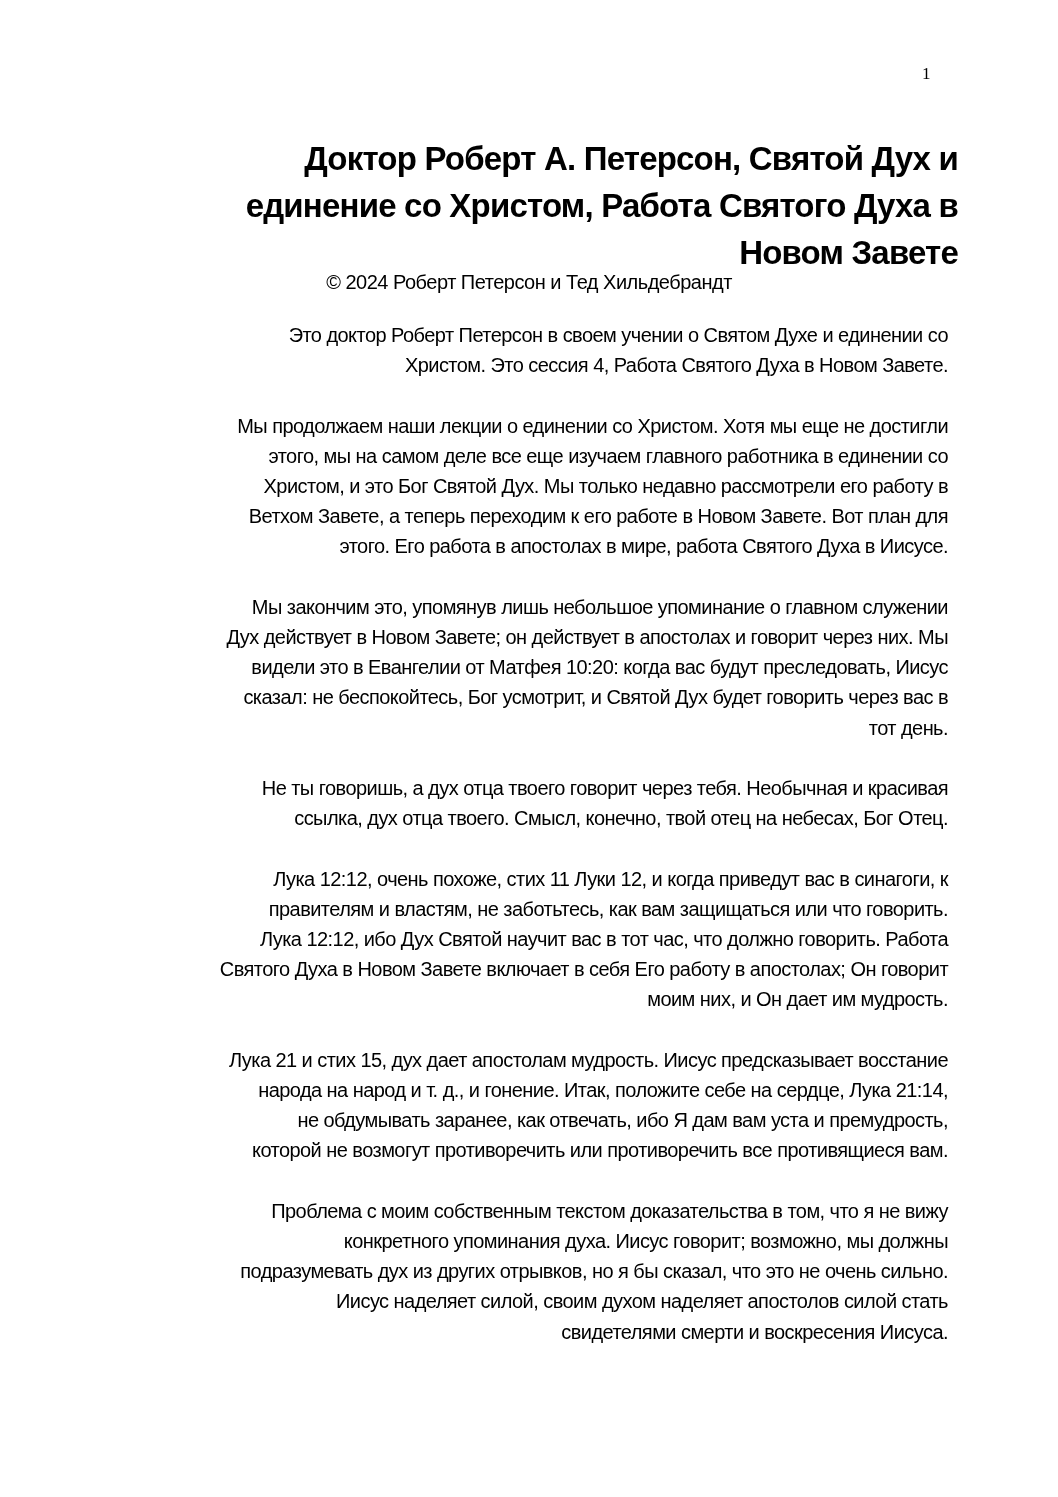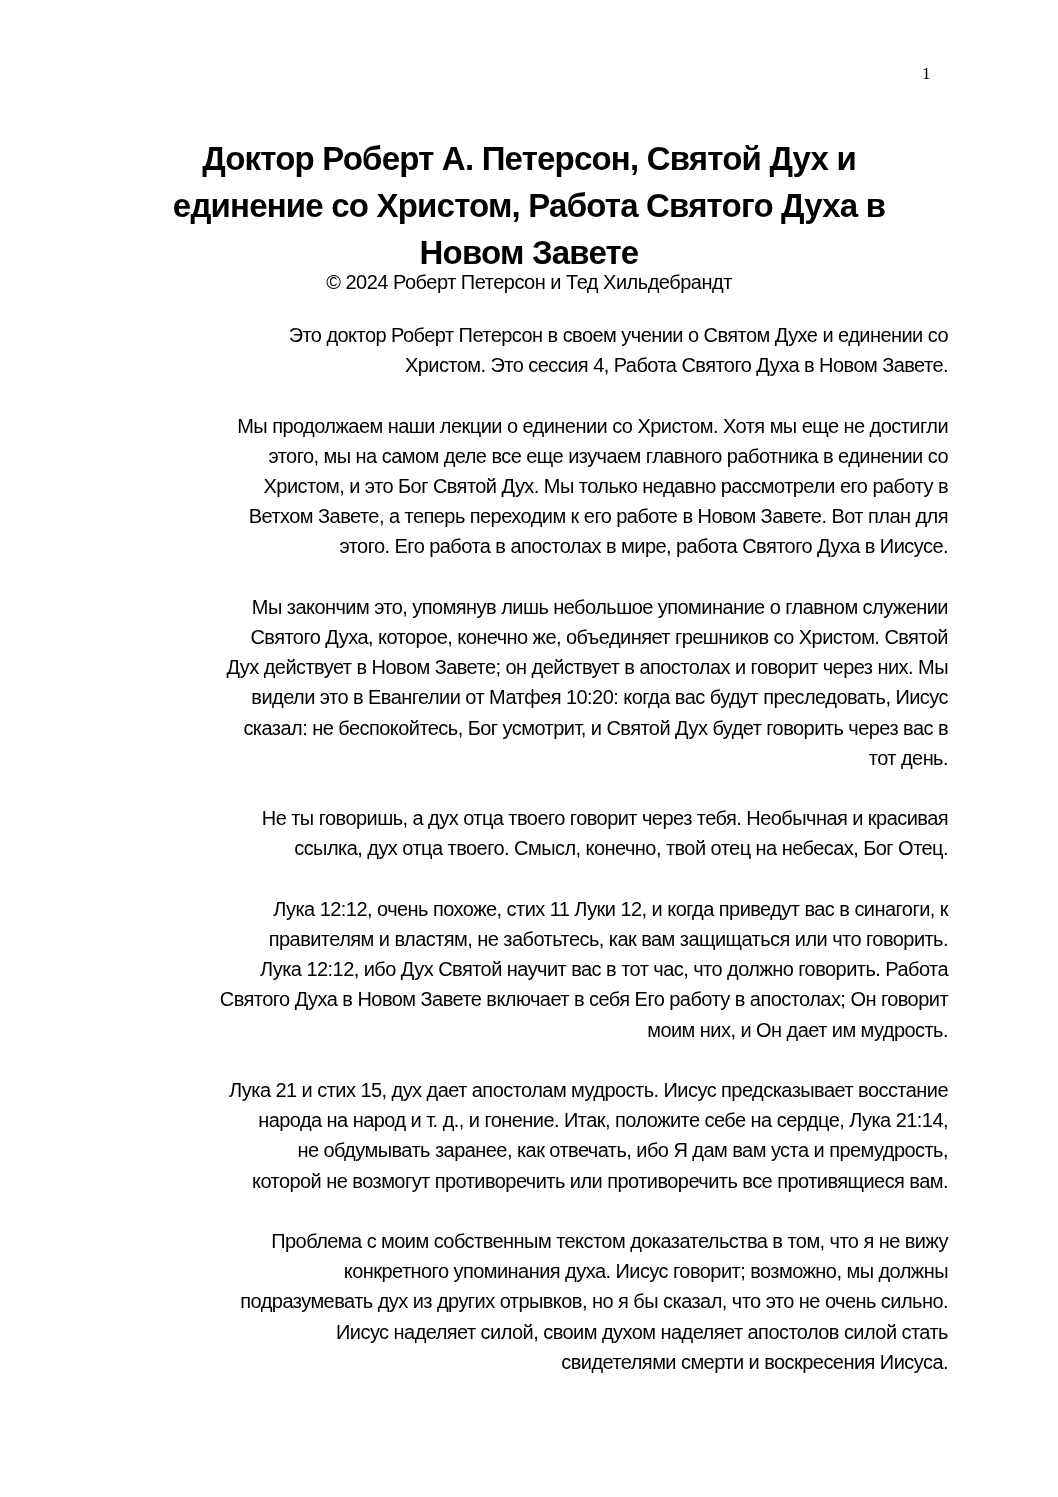--- a/index.html
+++ b/index.html
@@ -19,21 +19,21 @@
       top: 64px;
       left: 922px;
       font-family: "Liberation Serif", serif;
       font-size: 17px;
     }
     .title {
       position: absolute;
       top: 135px;
       left: 100px;
       width: 858px;
-      text-align: center;
+      text-align: right;
       font-family: "Liberation Sans", sans-serif;
       font-weight: bold;
       font-size: 33px;
       line-height: 47px;
       letter-spacing: -0.8px;
       margin: 0;
     }
     .title span { display: block; }
     .copyright {
       position: absolute;
@@ -85,21 +85,20 @@
   </p>
   <p class="para">
     <span class="line">Мы продолжаем наши лекции о единении со Христом. Хотя мы еще не достигли</span>
     <span class="line">этого, мы на самом деле все еще изучаем главного работника в единении со</span>
     <span class="line">Христом, и это Бог Святой Дух. Мы только недавно рассмотрели его работу в</span>
     <span class="line">Ветхом Завете, а теперь переходим к его работе в Новом Завете. Вот план для</span>
     <span class="line">этого. Его работа в апостолах в мире, работа Святого Духа в Иисусе.</span>
   </p>
   <p class="para">
     <span class="line">Мы закончим это, упомянув лишь небольшое упоминание о главном служении</span>
-    <span class="line">Святого Духа, которое, конечно же, объединяет грешников со Христом. Святой</span>
     <span class="line">Дух действует в Новом Завете; он действует в апостолах и говорит через них. Мы</span>
     <span class="line">видели это в Евангелии от Матфея 10:20: когда вас будут преследовать, Иисус</span>
     <span class="line">сказал: не беспокойтесь, Бог усмотрит, и Святой Дух будет говорить через вас в</span>
     <span class="line">тот день.</span>
   </p>
   <p class="para">
     <span class="line">Не ты говоришь, а дух отца твоего говорит через тебя. Необычная и красивая</span>
     <span class="line">ссылка, дух отца твоего. Смысл, конечно, твой отец на небесах, Бог Отец.</span>
   </p>
   <p class="para">

